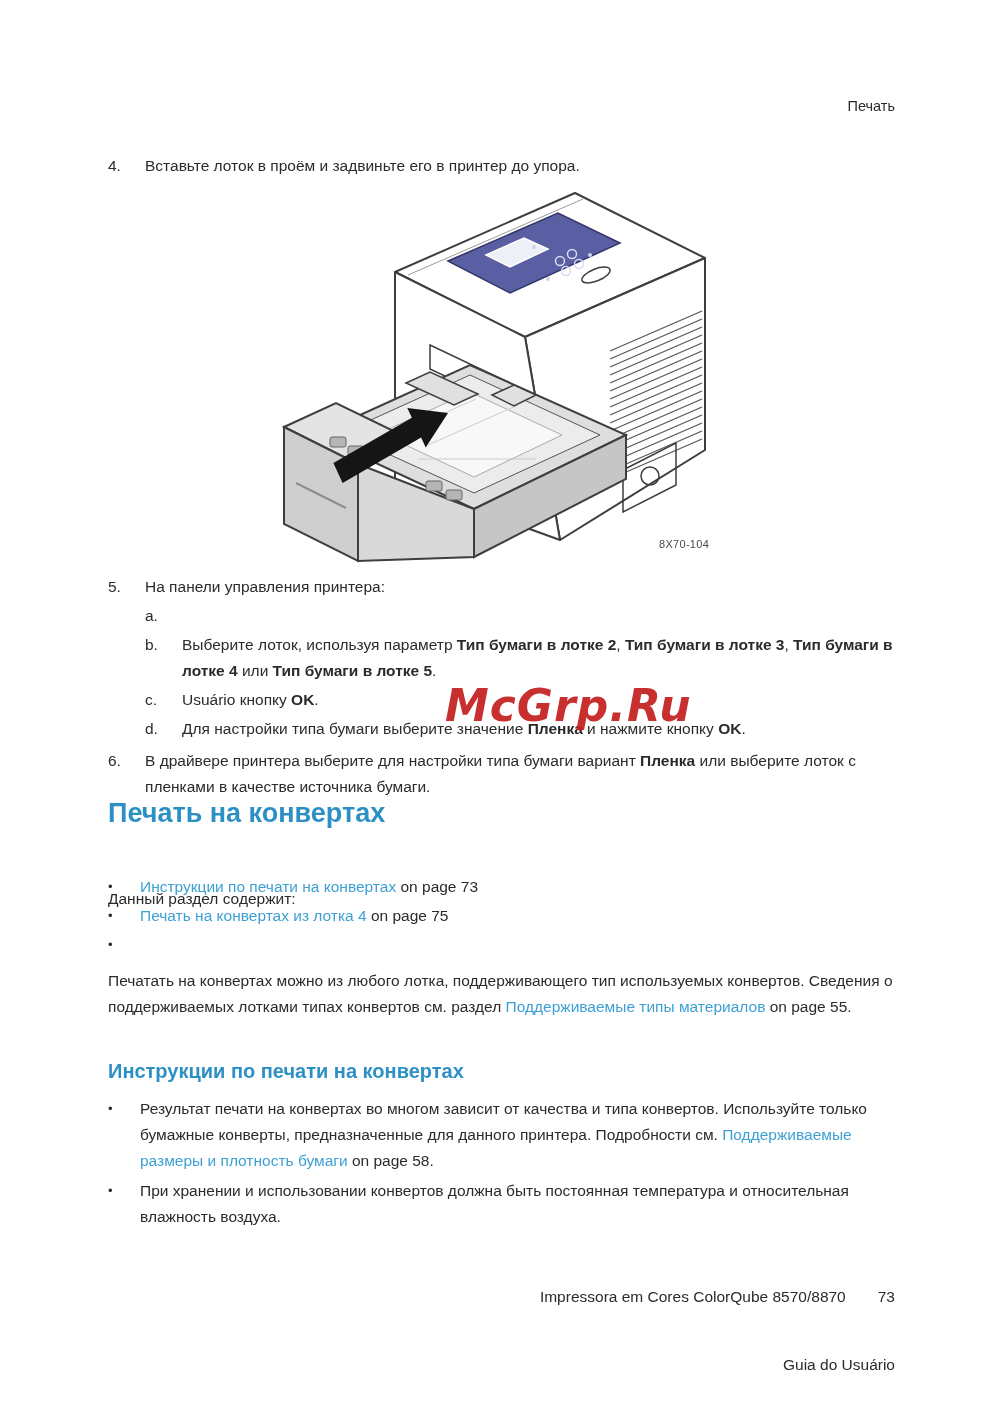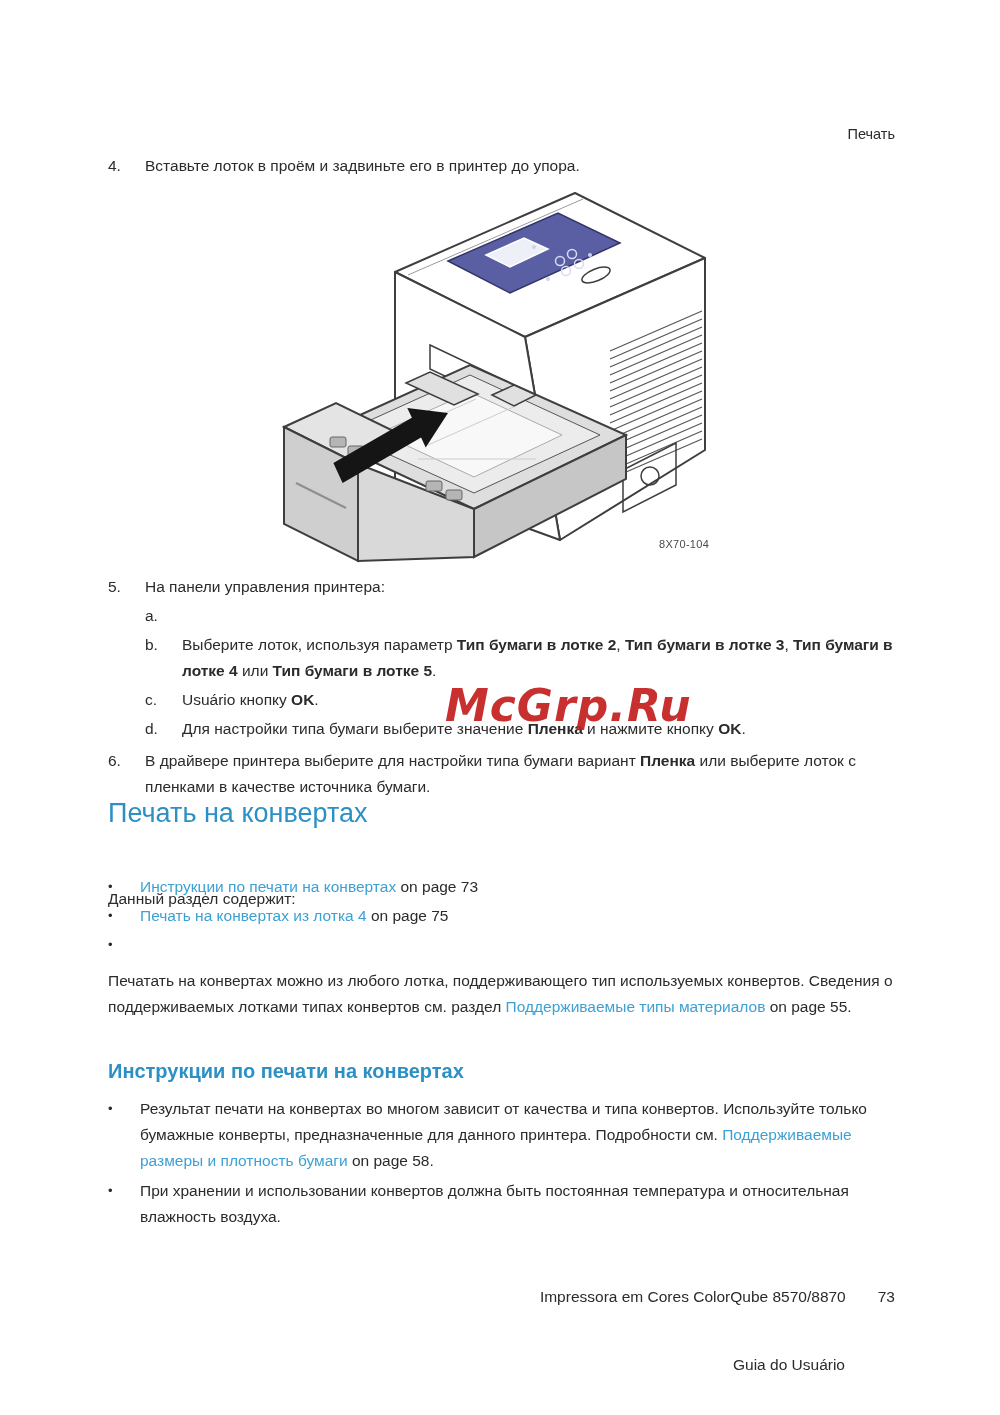--- a/index.html
+++ b/index.html
@@ -2,21 +2,21 @@
 <html><head>
 <meta charset="utf-8">
 <style>
   * { margin:0; padding:0; box-sizing:border-box; }
   html,body { background:#ffffff; }
   .page {
     position:relative; width:1000px; height:1415px; background:#ffffff;
     font-family:"Liberation Sans", sans-serif; color:#2b2b2b; overflow:hidden;
   }
   .page-header {
-    position:absolute; top:98px; right:105px; font-size:14.5px; color:#2b2b2b;margin-top:28px;
+    position:absolute; top:98px; right:105px; font-size:14.5px; color:#2b2b2b;
   }
   .body-text { font-size:15.5px; line-height:26px; }
   .step-row { display:flex; }
   .step-num { width:37px; flex:0 0 37px; }
   .sub-steps { margin-left:37px; }
   .sub-row { display:flex; margin-top:3px; }
   .sub-letter { width:37px; flex:0 0 37px; }
   .step4-block { position:absolute; top:153px; left:108px; width:792px; }
   .steps-block { position:absolute; top:574px; left:108px; width:792px; }
   .step6 { margin-top:6px; }
@@ -27,41 +27,41 @@
     position:absolute; top:538px; left:643px; font-size:11px; color:#4a4a4a;
     letter-spacing:.3px;
     padding-left:16px;
   }
   .watermark {
     position:absolute; top:680px; left:404px; font-size:44px; font-weight:bold;
     font-style:italic; color:#c41e1e; opacity:.92; font-family:"DejaVu Sans", sans-serif;
     letter-spacing:1px; pointer-events:none;margin-left:41px;
   }
   .h1 {
-    position:absolute; top:798px; left:108px; font-size:27px; font-weight:400;
+    position:absolute; top:798px; left:108px; font-size:27px; font-weight:700;
     color:#2d90c5;
   }
   .intro { position:absolute; top:846px; left:108px;margin-top:40px; }
   .toc-list { position:absolute; top:872px; left:108px; width:792px; list-style:none; }
   .toc-list li { display:flex; line-height:29px; }
   .bullet { width:32px; flex:0 0 32px; font-size:13px; }
   .paragraph { position:absolute; top:968px; left:108px; width:792px; }
   .h2 {
     position:absolute; top:1060px; left:108px; font-size:20px; font-weight:bold;
     color:#2d90c5;
   }
   .guide-list { position:absolute; top:1096px; left:108px; width:795px; list-style:none; }
   .guide-list li { display:flex; line-height:26px; margin-bottom:4px; }
   .link { color:#3da0d4; cursor:pointer; }
   .footer {
     position:absolute; top:1285px; right:105px; display:flex; flex-direction:column;
     align-items:flex-end; font-size:15.5px; line-height:24px; color:#2b2b2b;gap:44px;
   }
   .f-row1 { display:flex; gap:32px; }
-  .f-row2 { margin-right:50px; }
+  .f-row2 { }
   b, .seg-b { font-weight:bold; }
 </style>
 </head>
 <body>
 
 <div class="page">
 
   <div class="page-header">Печать</div>
 
   <div class="step4-block body-text">

